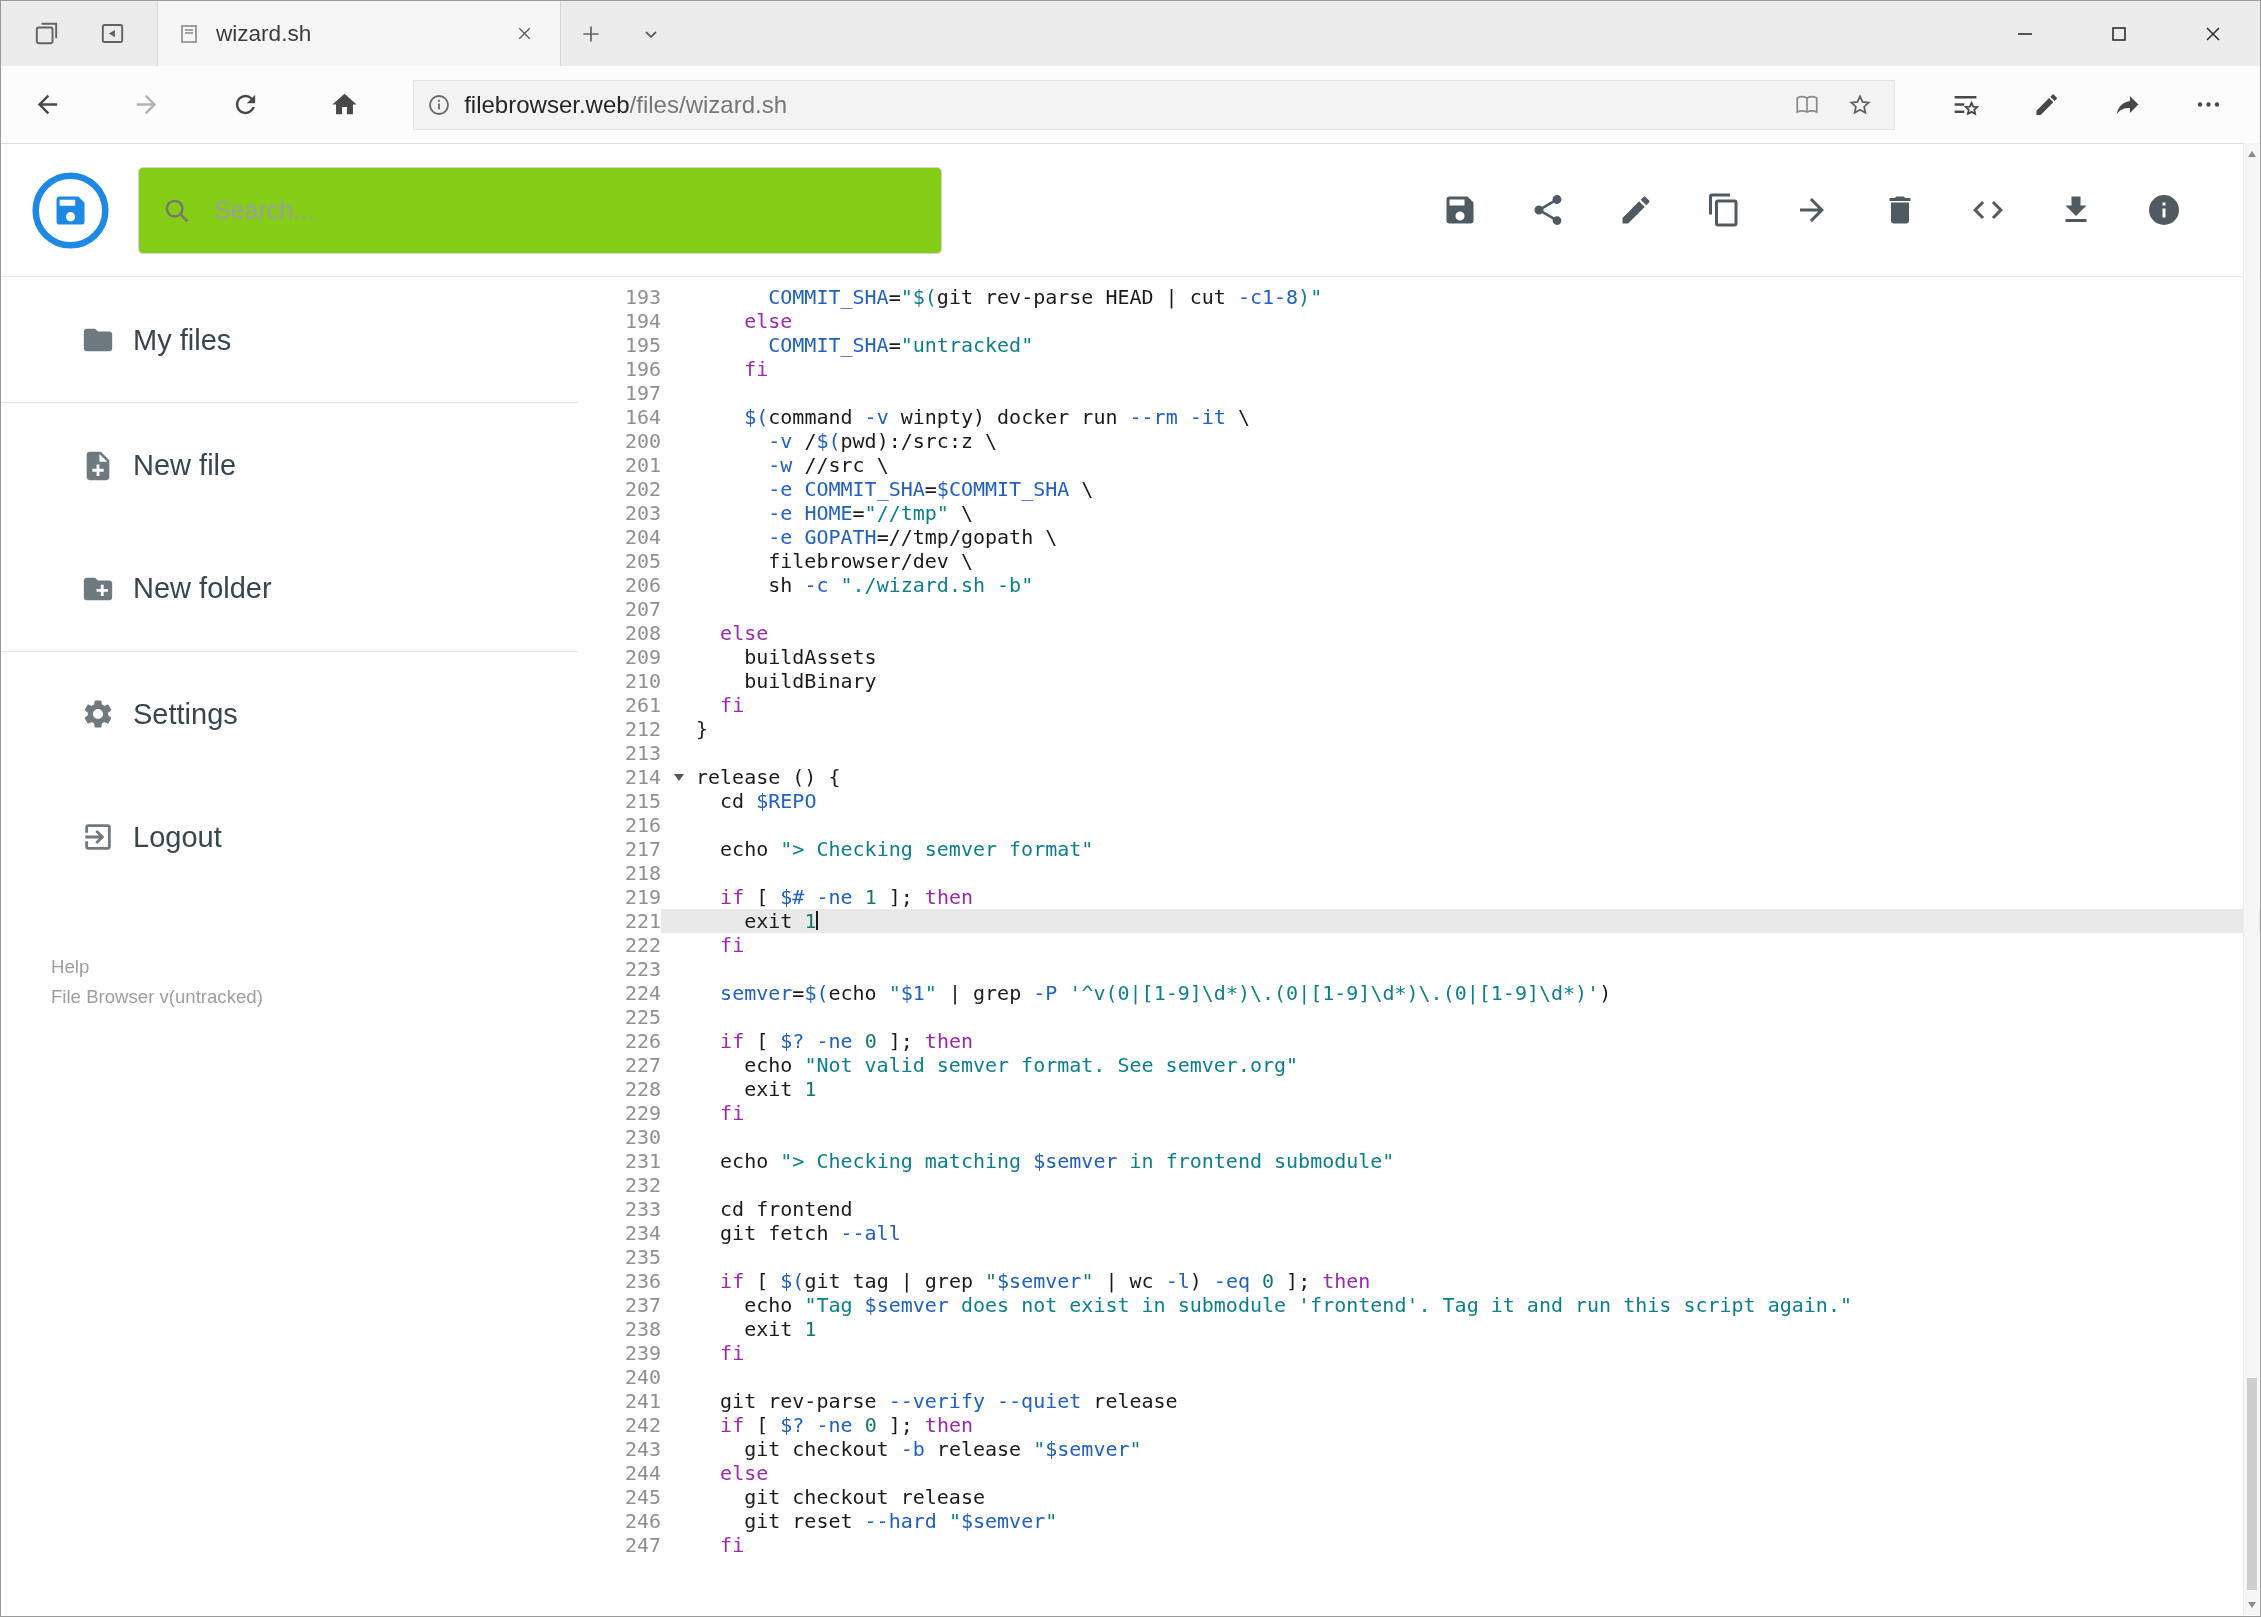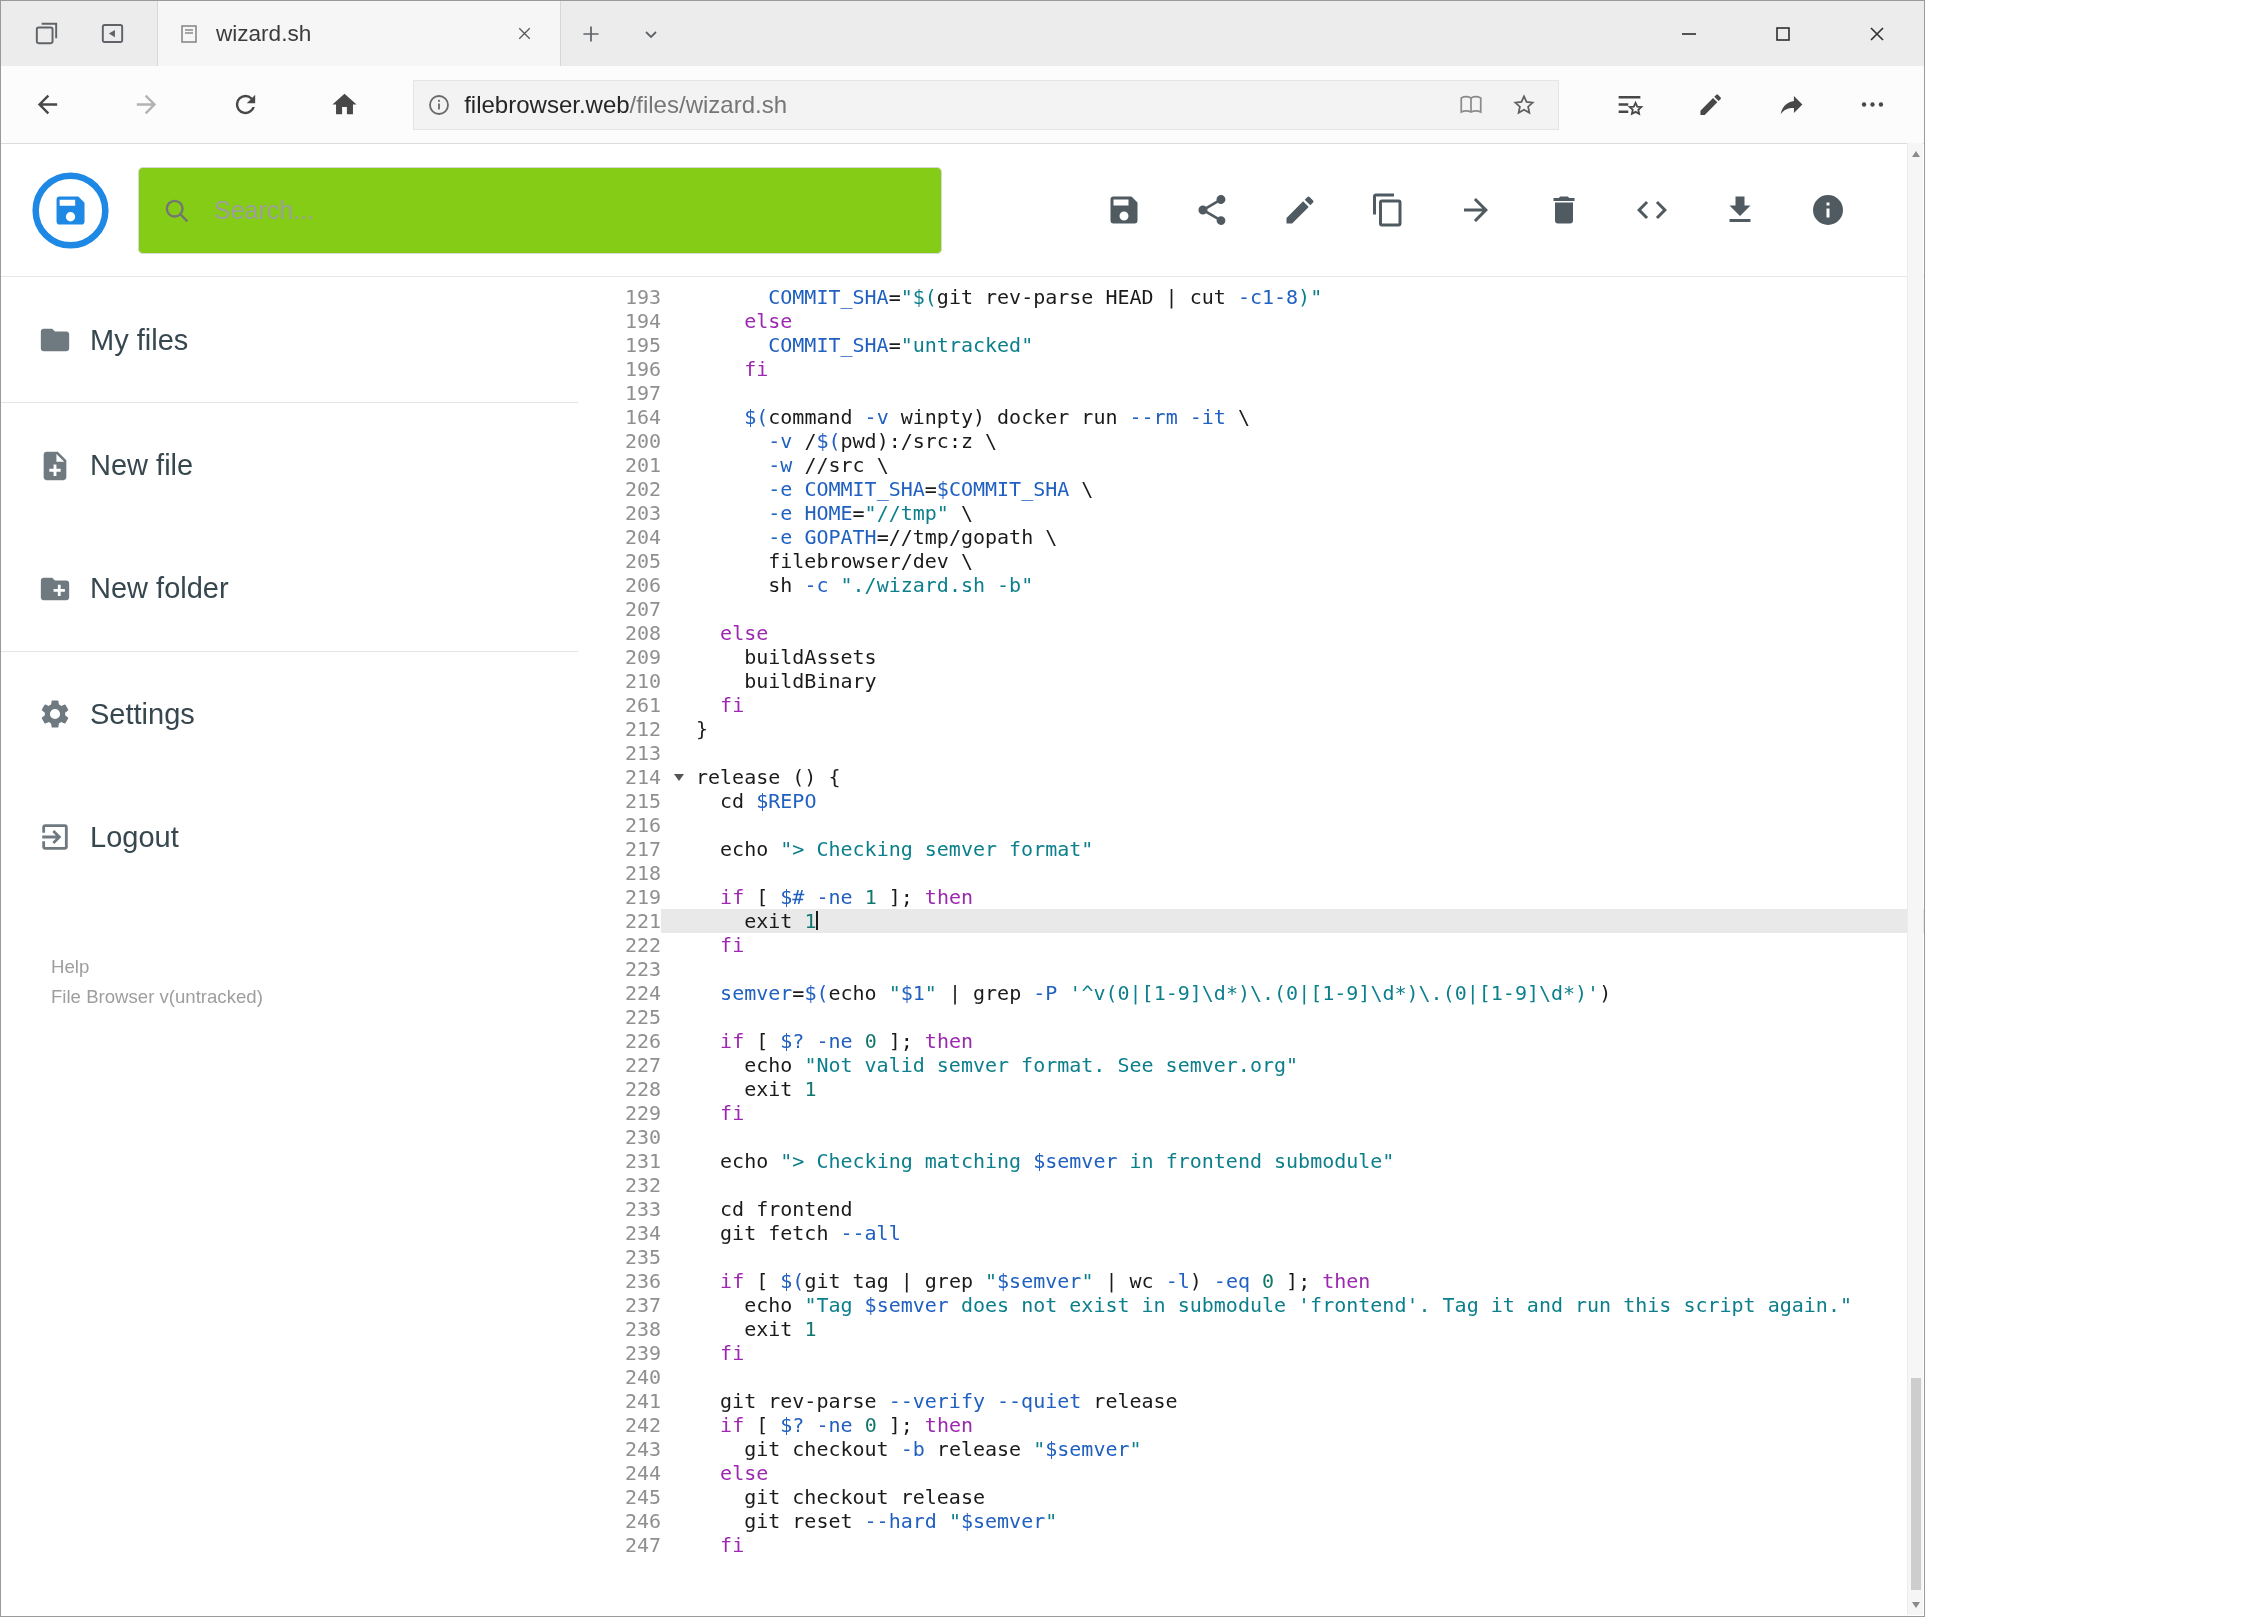--- a/index.html
+++ b/index.html
@@ -1,16 +1,16 @@
 <!DOCTYPE html>
 <html style="--tk-keyword: #9c27b0; --tk-string: #0c7f8c; --tk-variable: #2060c0; --tk-number: #12766a; --tk-plain: #1a1a1a;font-size:13px"><head>
 <meta charset="utf-8">
 <style>
   html,body{margin:0;padding:0;background:#fff;}
-  .window{width:1925px;height:1617px;box-sizing:border-box;border:0.8px solid #9a9a9a;display:flex;flex-direction:column;position:relative;background:#fff;font-family:"Liberation Sans",sans-serif;overflow:hidden;}
+  .window{width:2261px;height:1617px;box-sizing:border-box;border:0.8px solid #9a9a9a;display:flex;flex-direction:column;position:relative;background:#fff;font-family:"Liberation Sans",sans-serif;overflow:hidden;}
 
   
   .tabstrip{height:65px;background:#ececec;display:flex;align-items:stretch;flex:none;}
   .aside-btns{display:flex;align-items:center;gap:24px;padding:0 24px;}
   .chrome-ibtn{width:42px;height:42px;display:flex;align-items:center;justify-content:center;color:#5f6368;}
   .tab{width:404px;background:#f6f6f6;border-left:0.8px solid #d7d7d7;border-right:0.8px solid #d7d7d7;display:flex;align-items:center;padding:0 19.4px;gap:14.5px;box-sizing:border-box;}
   .tab-title{font-size:22.6px;color:#3c3c3c;flex:1;white-space:nowrap;overflow:hidden;}
   .tab-close{width:32px;height:32px;display:flex;align-items:center;justify-content:center;color:#5a5a5a;}
   .newtab-btn,.tabchev-btn{width:60px;display:flex;align-items:center;justify-content:center;color:#5f6368;}
   .winctl{margin-left:auto;display:flex;}
@@ -33,21 +33,21 @@
   .logo{width:81px;height:81px;margin-right:27.4px;flex:none;}
   .searchbar{width:804px;height:87px;box-sizing:border-box;border:0.8px solid #d8d8d8;border-radius:4.8px;display:flex;align-items:center;padding:0 22.6px;background:#84cc16;color:#757575;}
   .searchbar input{border:0;outline:0;font-size:25px;color:#444;margin-left:21px;flex:1;font-family:inherit;background:transparent;}
   .searchbar input::placeholder{color:#9e9e9e;}
   .toolbar{margin-left:auto;display:flex;align-items:center;gap:52px;padding-right:78px;}
   .tool-btn{width:36px;height:36px;color:#4f5a61;display:flex;align-items:center;justify-content:center;}
 
   
   .content{flex:1;display:flex;overflow:hidden;}
   .sidebar{width:577px;flex:none;padding-top:1.6px;box-sizing:border-box;}
-  .side-item{height:123px;display:flex;align-items:center;padding-left:37px;cursor:pointer;}
+  .side-item{height:123px;display:flex;align-items:center;padding-left:80px;cursor:pointer;}
   .side-item svg{width:34px;height:34px;color:#6f7a80;margin-right:18px;flex:none;}
   .side-label{font-size:29px;color:#37474f;}
   .side-divider{border-top:0.8px solid #e5e5e5;margin:0.8px 0;}
   .side-footer{margin-top:53px;padding-left:50px;font-size:18.6px;color:#9e9e9e;line-height:30px;}
   .side-footer .help{color:#9e9e9e;text-decoration:none;}
 
   
   .editor{flex:1;padding-top:8px;font-family:"DejaVu Sans Mono",monospace;font-size:20px;overflow:hidden;}
   .cl{height:24px;display:flex;line-height:24px;}
   .ln{width:83px;flex:none;text-align:right;color:#8f8f8f;}

